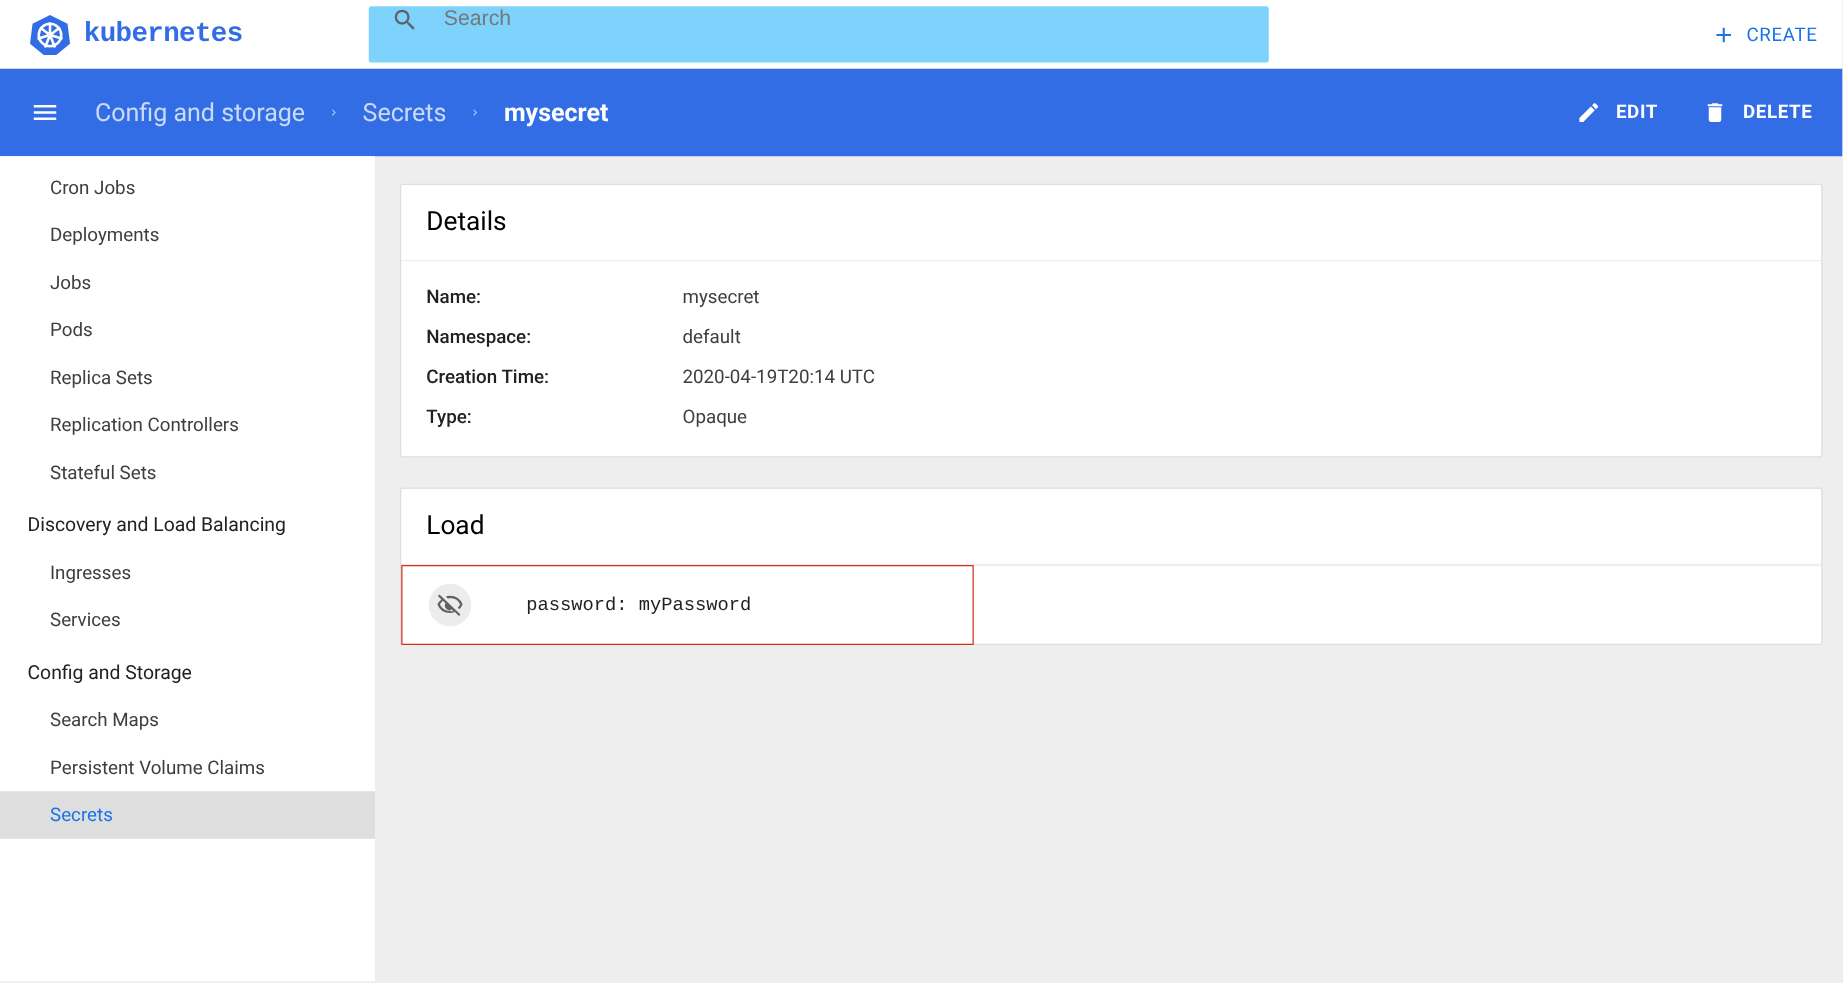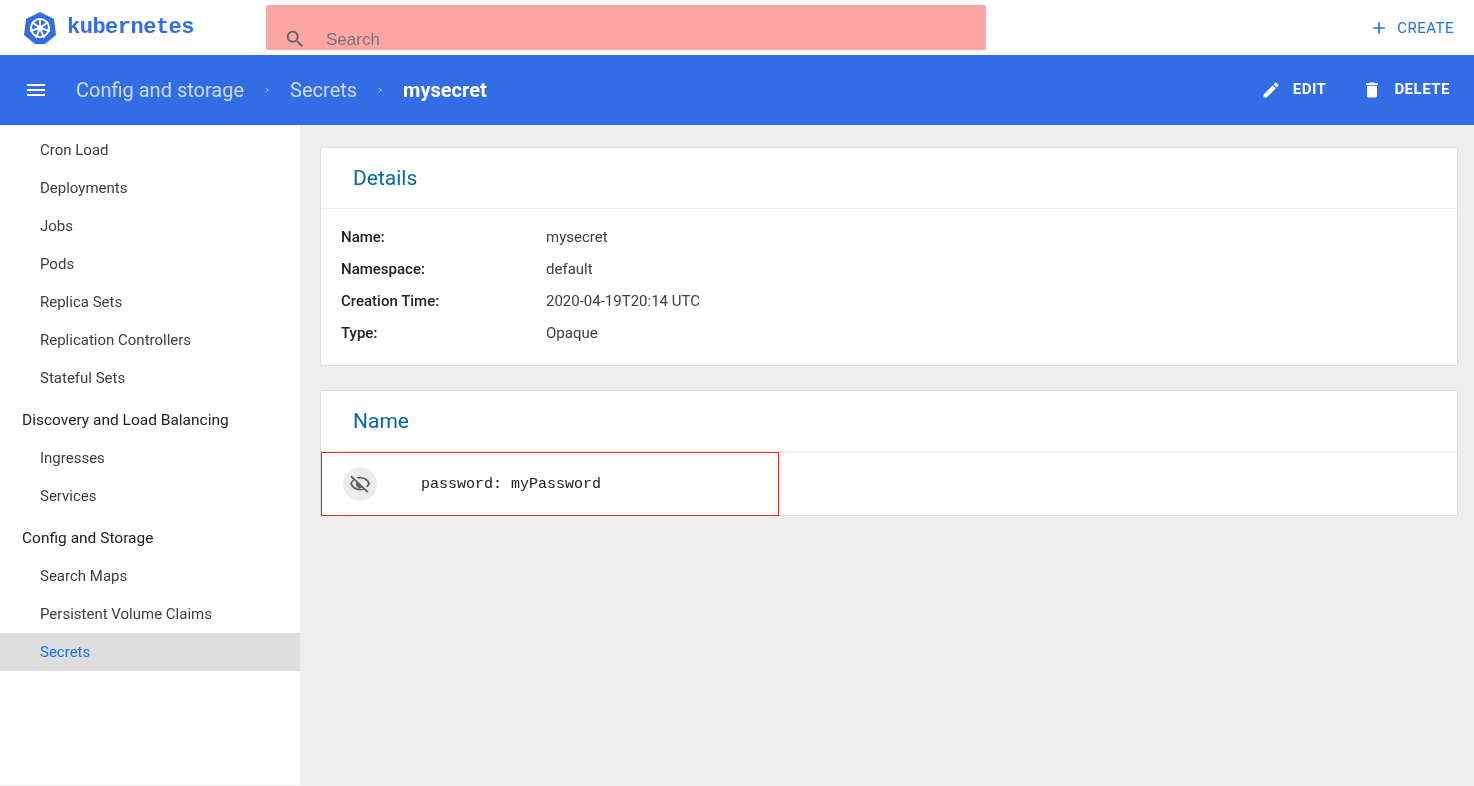--- a/index.html
+++ b/index.html
@@ -26,27 +26,27 @@
     margin-left: 3px;
   }
   .logo-text {
     color: #326de6;
     font-family: "Courier New", monospace;
     font-weight: 700;
     font-size: 22px;
     letter-spacing: -0.5px;
   }
   .search {
-    margin-left: 72px;
+    margin-left: 101px;
     flex: 0 0 720px;
     height: 45px;
-    background: #fca5a5;
+    background: #7dd3fc;
     border-radius: 2px;
     display: flex;
-    align-items: flex-end;
+    align-items: flex-start;
     padding: 0 18px;
     gap: 20px;
   }
   .search input {
     border: none; outline: none; background: transparent;
     font-size: 17px; color: #444; width: 100%;
   }
   .search input::placeholder { color: #777; }
   .spacer { flex: 1; }
   .create-btn {
@@ -104,22 +104,22 @@
     padding: 22px 16px 20px 20px;
   }
   .card {
     background: #fff;
     border: 1px solid #ddd;
     border-radius: 2px;
     margin-bottom: 24px;
   }
   .card-title {
     font-size: 21px;
-    color: #0369a1;
-    padding: 18px 32px 18px;
+    color: #000000;
+    padding: 18px 20px 18px;
     border-bottom: 1px solid #eee;
   }
   .kv { padding: 12px 20px 16px; }
   .kv-row { display: flex; padding: 7px 0; font-size: 15px; }
   .kv-key { width: 205px; color: #202124; font-weight: 500; }
   .kv-val { color: #3c4043; }
   .data-body { padding: 0; }
   .data-row {
     display: flex; align-items: center;
     padding: 14px 22px;
@@ -227,21 +227,21 @@
           </svg>
       </span>
       <span>DELETE</span>
     </div>
   </div>
 </div>
 
 <div class="body-row">
   <div class="sidebar">
     <div style="height:6px"></div>
-    <div class="side-item">Cron Load</div>
+    <div class="side-item">Cron Jobs</div>
     <div class="side-item">Deployments</div>
     <div class="side-item">Jobs</div>
     <div class="side-item">Pods</div>
     <div class="side-item">Replica Sets</div>
     <div class="side-item">Replication Controllers</div>
     <div class="side-item">Stateful Sets</div>
 
     <div class="side-group-title">Discovery and Load Balancing</div>
     <div class="side-item">Ingresses</div>
     <div class="side-item">Services</div>
@@ -269,21 +269,21 @@
           <div class="kv-val">2020-04-19T20:14 UTC</div>
         </div>
         <div class="kv-row">
           <div class="kv-key">Type:</div>
           <div class="kv-val">Opaque</div>
         </div>
       </div>
     </div>
 
     <div class="card">
-      <div class="card-title">Name</div>
+      <div class="card-title">Load</div>
       <div class="data-body">
         <div class="data-row">
           <div class="data-highlight"></div>
           <div class="eye-btn">
             <span>
               <svg width="22" height="22" viewBox="0 0 24 24" fill="#5f6368">
                   <path d="M12 6a9.77 9.77 0 018.82 5.5 9.9 9.9 0 01-2.1 2.77l1.42 1.42A11.8 11.8 0 0023 11.5 11.83 11.83 0 0012 4a11.6 11.6 0 00-3.64.58l1.65 1.65A9.6 9.6 0 0112 6zm-9.19-3.19L1.39 4.22l3.06 3.06A11.8 11.8 0 001 11.5 11.83 11.83 0 0012 19a11.7 11.7 0 004.31-.82l3.47 3.47 1.41-1.41L2.81 2.81zM12 17a9.77 9.77 0 01-8.82-5.5 9.9 9.9 0 012.64-3.23l2.23 2.23a4 4 0 005.45 5.45l1.63 1.63A9.6 9.6 0 0112 17z"></path>
                 </svg>
             </span>
           </div>

